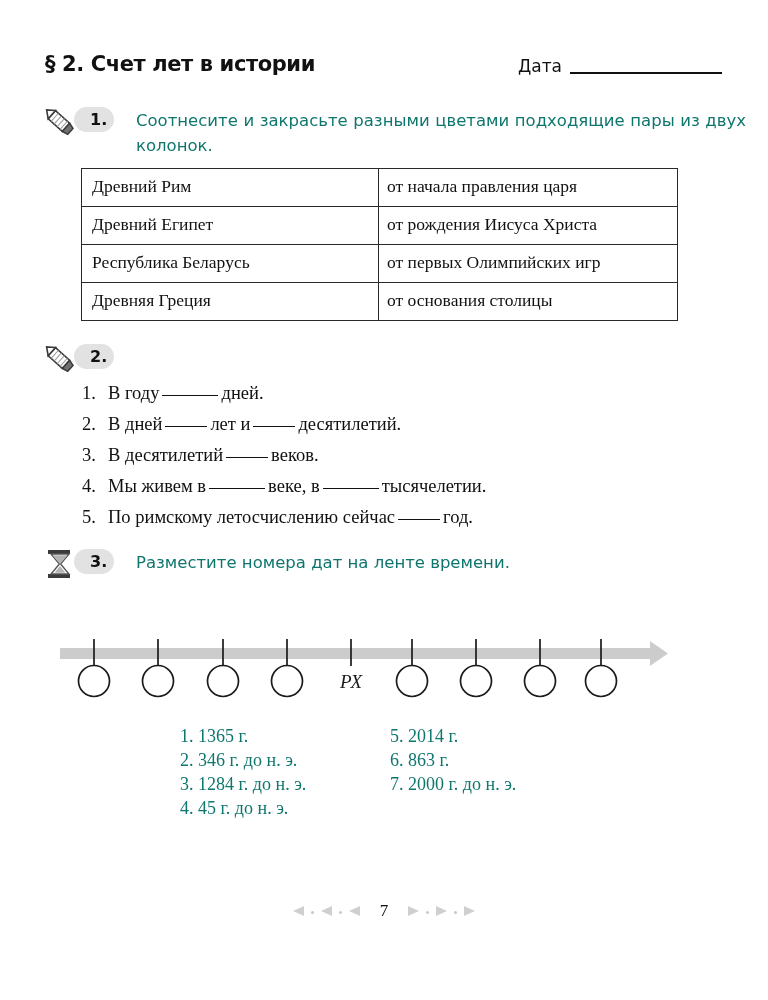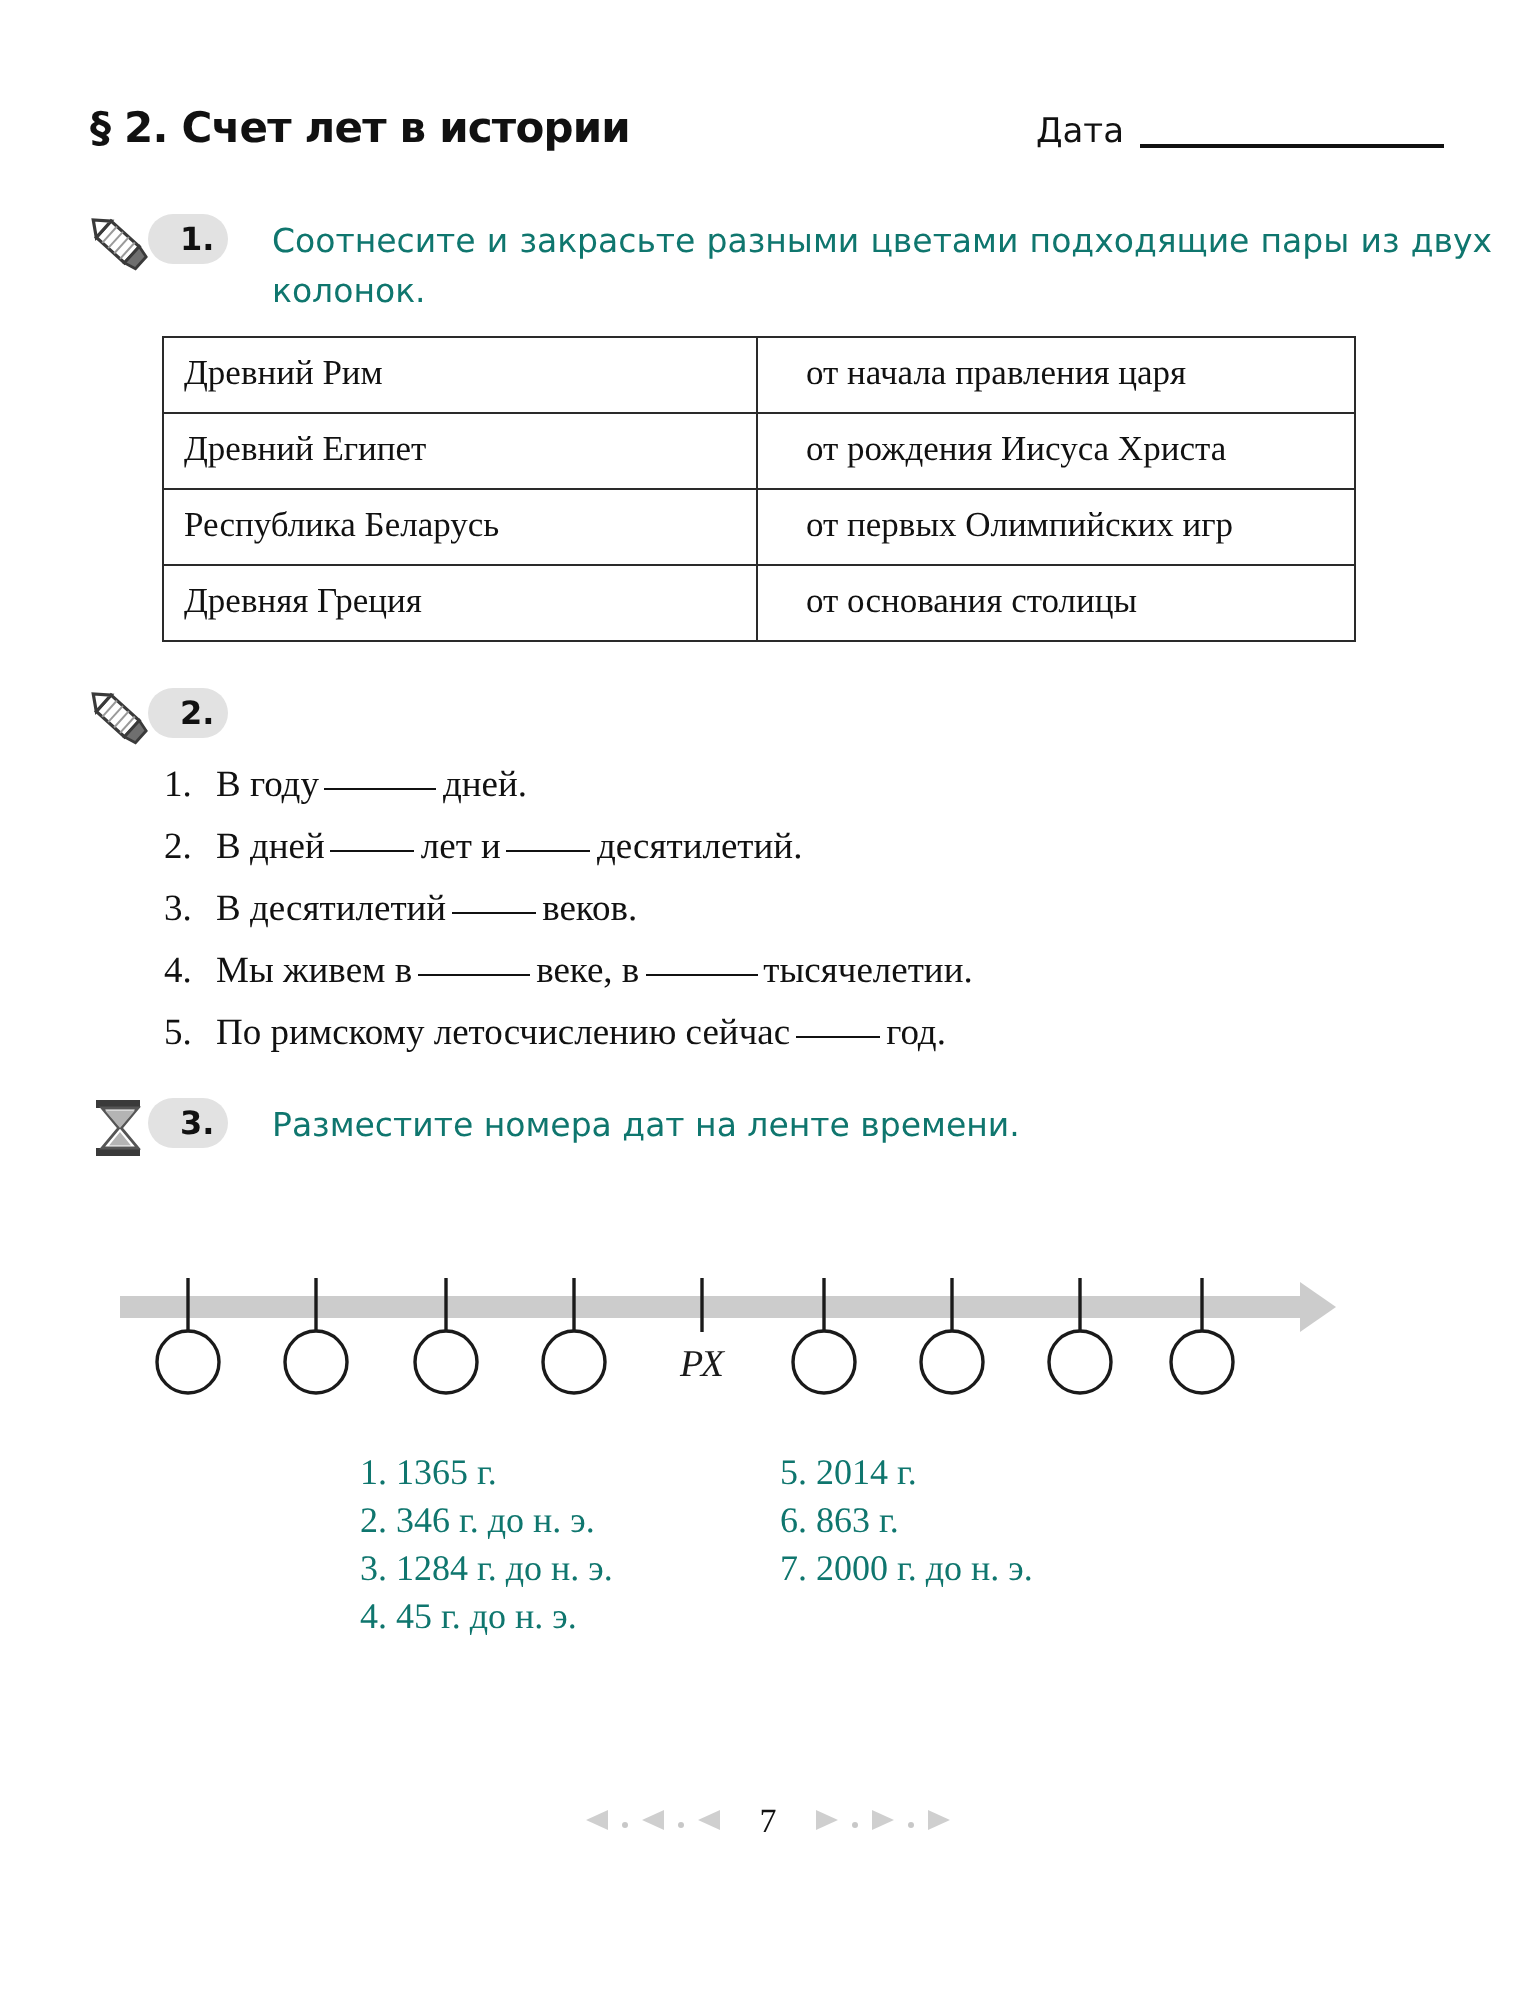--- a/index.html
+++ b/index.html
@@ -104,21 +104,21 @@
     table-layout: fixed;
   }
   .match-table td {
     border: 1.6px solid #2a2a2a;
     height: 38px;
     padding: 2px 0 4px 10px;
     vertical-align: middle;
     white-space: nowrap;
   }
   .match-table td.col-left  { width: 297px; }
-  .match-table td.col-right { width: 299px; padding-left: 24px; margin-top: 48px; }
+  .match-table td.col-right { width: 299px; padding-left: 8px; margin-top: 48px; }
 
   
   .fill-list {
     position: absolute;
     left: 82px; top: 383px;
     width: 600px;
     font-family: "Liberation Serif", "DejaVu Serif", serif;
     font-size: 18.5px;
     color: #111;
   }

